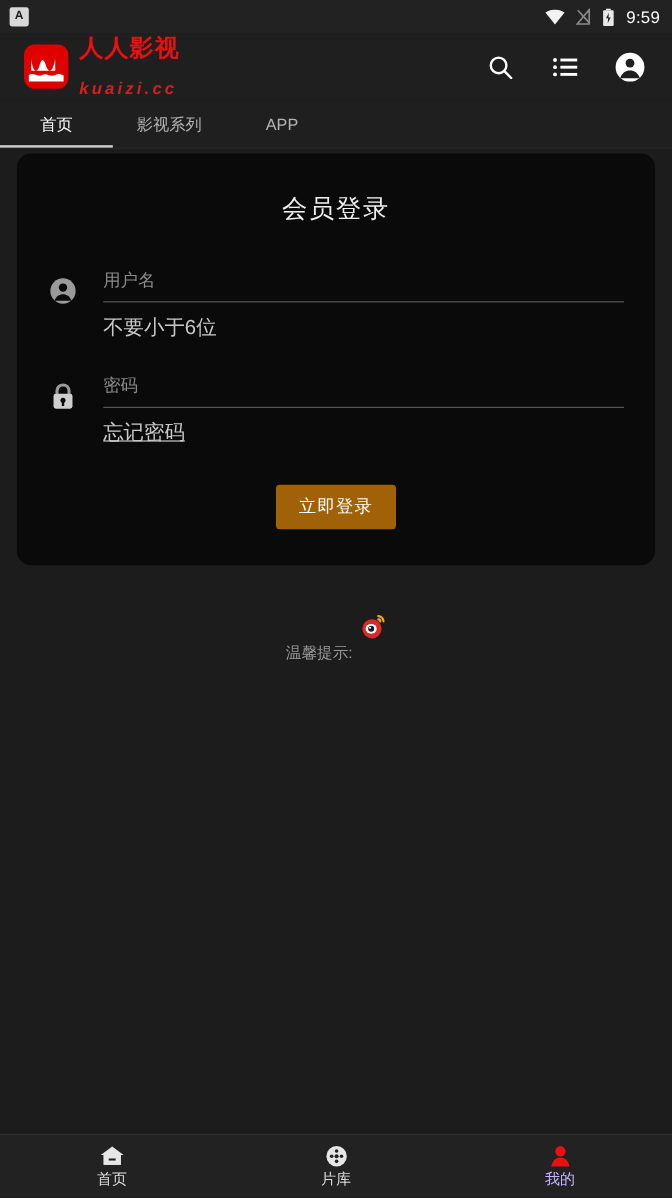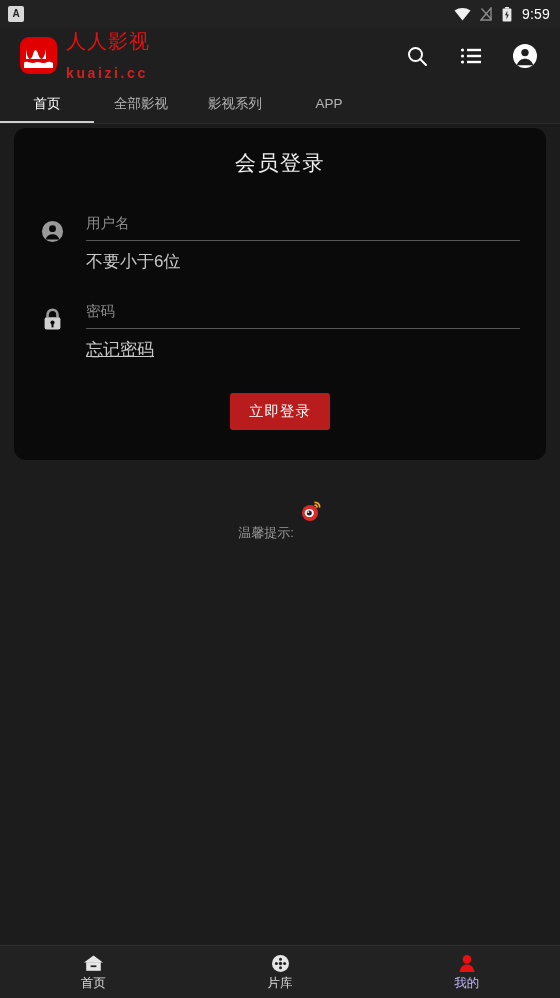--- a/index.html
+++ b/index.html
@@ -74,31 +74,32 @@
     border-radius: 9px;
     position: relative;
     overflow: hidden;
     flex: 0 0 37px;
   }
   .brand-mark svg { position: absolute; left: 0; top: 0; }
   .brand-text { display: flex; flex-direction: column; justify-content: center; }
   .brand-title {
     color: #e81010;
     font-size: 20px;
-    font-weight: normal;
+    font-weight: bold;
     letter-spacing: 1px;
     line-height: 1.05;
   }
   .brand-sub {
     color: #d02020;
     font-size: 14px;
     font-weight: bold;
     letter-spacing: 2.6px;
     line-height: 1.2;
     margin-top: 13px;
+    font-style: italic;
   }
   .header-actions { display: flex; align-items: center; gap: 28px; }
   .hicon { width: 26px; height: 26px; display: flex; align-items: center; justify-content: center; cursor: pointer; }
 
   
   .tabs {
     height: 40px;
     flex: 0 0 40px;
     background: #1f1f1f;
     display: flex;
@@ -129,21 +130,21 @@
     flex: 1 1 auto;
     background: #1c1c1c;
     padding: 0 14px;
     overflow: hidden;
   }
 
   .login-card {
     margin-top: 4px;
     background: #0a0a0a;
     border-radius: 12px;
-    padding: 13px 26px 30px 26px;
+    padding: 24px 26px 30px 26px;
   }
   .card-title {
     text-align: center;
     color: #efefef;
     font-size: 21px;
     letter-spacing: 1.5px;
     margin: 8px 0 34px 0;
   }
 
   .field-row {
@@ -183,21 +184,21 @@
   }
   .gap-1 { height: 26px; }
 
   .btn-row {
     display: flex;
     justify-content: center;
     gap: 18px;
     margin-top: 32px;
   }
   .btn {
-    background: #b91c1c;
+    background: #a16207;
     color: #ffffff;
     border: none;
     border-radius: 3px;
     font-size: 14.5px;
     font-family: "Liberation Sans", "DejaVu Sans", sans-serif;
     letter-spacing: 1px;
     padding: 9px 19px;
     cursor: pointer;
   }
 
@@ -301,23 +302,20 @@
           <circle cx="13" cy="9.6" r="3.7" fill="#1f1f1f"></circle>
           <path d="M4.8 22.2 C6.3 17.8 9.4 15.8 13 15.8 C16.6 15.8 19.7 17.8 21.2 22.2 Z" fill="#1f1f1f"></path>
         </svg>
       </span>
     </div>
   </div>
 
   <div class="tabs">
     <div class="tab active">
       <span>首页</span>
-    </div>
-    <div class="tab">
-      <span>全部影视</span>
     </div>
     <div class="tab">
       <span>影视系列</span>
     </div>
     <div class="tab">
       <span>APP</span>
     </div>
   </div>
 
   <div class="main">

